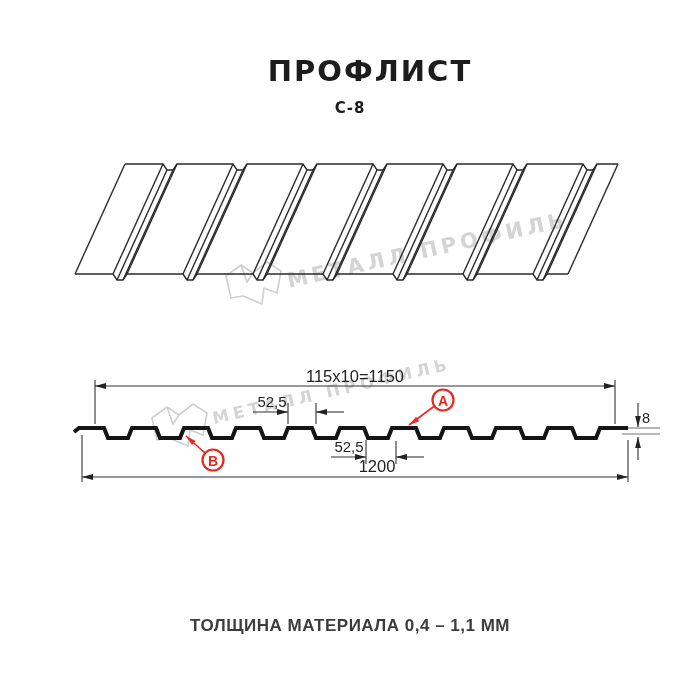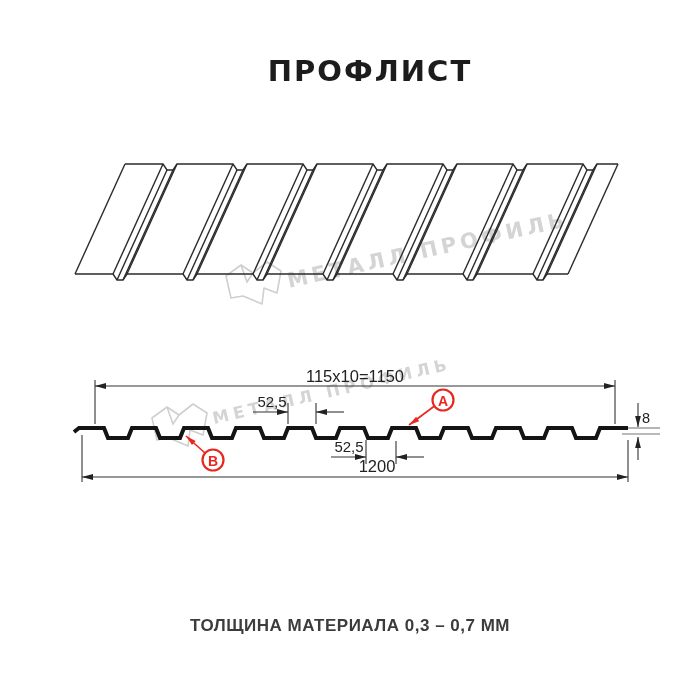--- a/index.html
+++ b/index.html
@@ -17,20 +17,21 @@
   .dimtxt{font-family:"Liberation Sans",sans-serif;fill:#222222;}
   .redtxt{font-family:"Liberation Sans",sans-serif;font-weight:700;}
   .wmtxt{font-family:"DejaVu Sans","Liberation Sans",sans-serif;font-weight:700;}
 </style>
 </head>
 <body>
 
 <div class="page">
 
   <div class="title">ПРОФЛИСТ</div>
+  <div class="subtitle">С-8</div>
 
   <svg class="art" width="700" height="700" viewBox="0 0 700 700">
     <defs>
       <path id="arr" d="M0,0 L11,-2.9 L11,2.9 Z"></path>
       <path id="arr-red" d="M0,0 L10.5,-2.7 L10.5,2.7 Z"></path>
       <g id="mp-logo">
         <path d="M5,36 L0,14 L15,3 L27,11 L41,0 L55,9 L51,31 L38,26 L36,42 L17,34 Z" fill="#ffffff" stroke="#cfcfcf" stroke-width="1.6" stroke-linejoin="round"></path>
         <path d="M15,3 L21,20 L27,11" fill="none" stroke="#cfcfcf" stroke-width="1.6"></path>
       </g>
       <g id="rib3d">
@@ -153,14 +154,14 @@
     </g>
 
     <g>
       <path d="M205,453 L186,436" stroke="#e8271e" stroke-width="1.6" fill="none"></path>
       <use href="#arr-red" transform="translate(186,436) rotate(41.8)" fill="#e8271e"></use>
       <circle cx="213" cy="460" r="10.5" fill="none" stroke="#e8271e" stroke-width="2.2"></circle>
       <text class="redtxt" x="213" y="465.5" font-size="14" text-anchor="middle" fill="#e8271e">В</text>
     </g>
   </svg>
 
-  <div class="footnote">ТОЛЩИНА МАТЕРИАЛА 0,3 – 0,7 ММ</div>
+  <div class="footnote">ТОЛЩИНА МАТЕРИАЛА 0,4 – 1,1 ММ</div>
 </div>
 
 </body></html>

